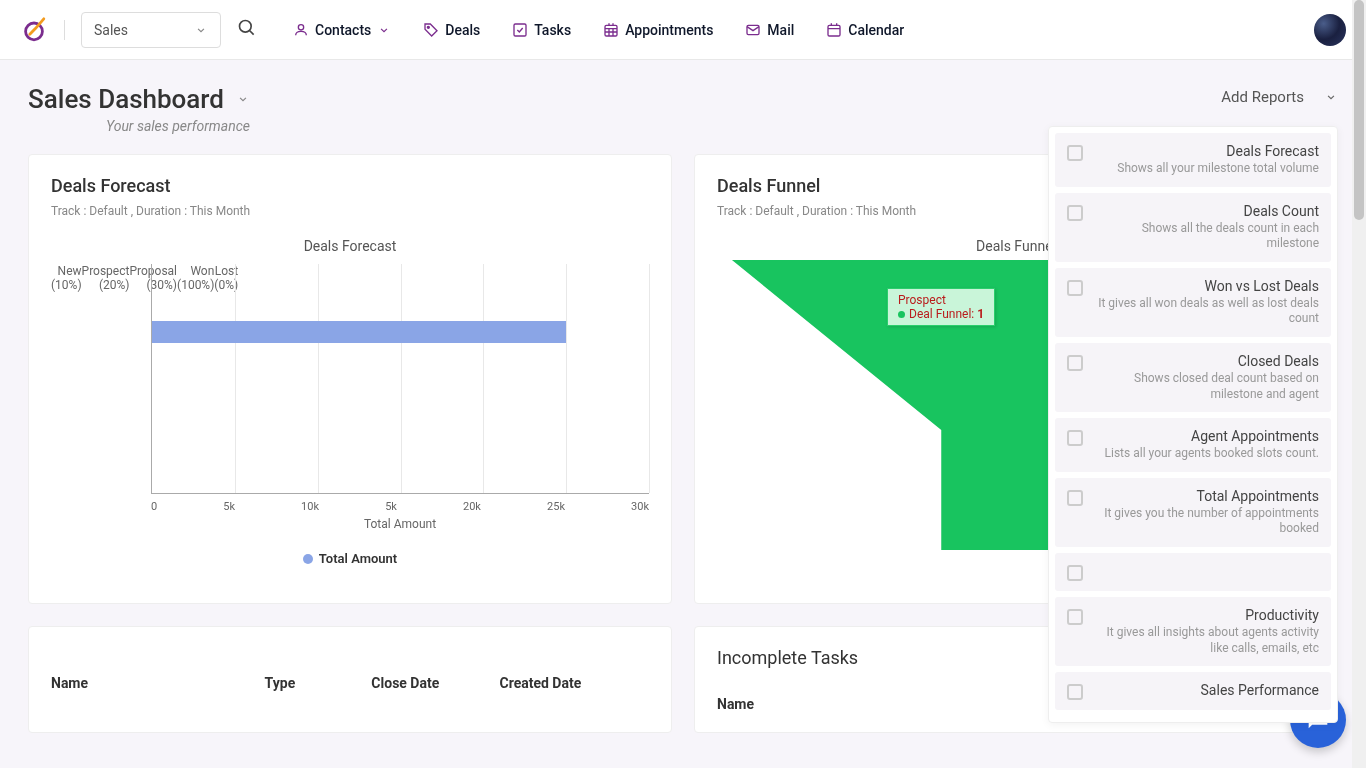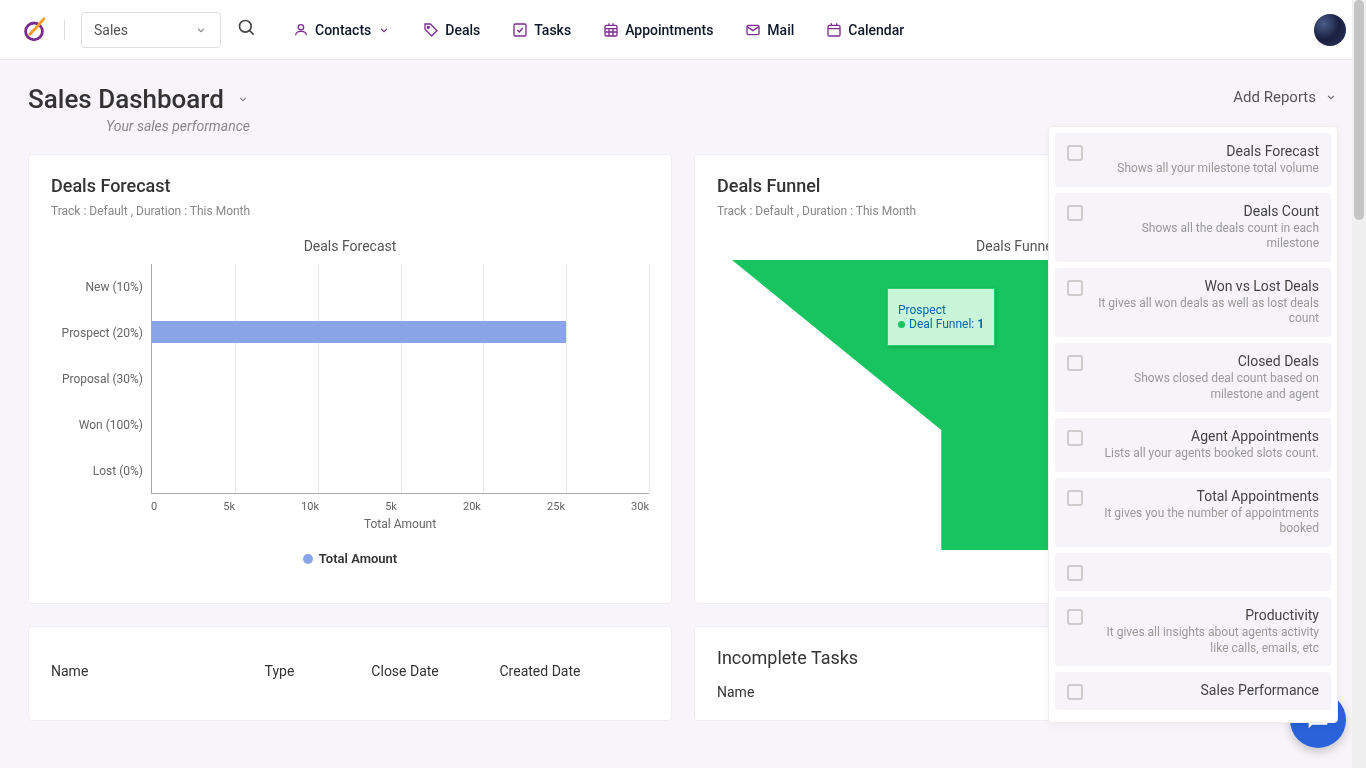--- a/index.html
+++ b/index.html
@@ -12,49 +12,49 @@
 .nav-items { display:flex; gap:32px; margin-left:20px; }
 .nav-item { display:flex; align-items:center; gap:6px; color:#0f172a; font-size:14px; font-weight:500; cursor:pointer; }
 .nav-item .ni-icon { display:flex; }
 .avatar { width:32px; height:32px; border-radius:50%; background:radial-gradient(circle at 30% 30%,#4a5d8a,#1a2040,#2a3560); margin-left:auto; cursor:pointer; }
 
 .page { padding:24px 28px; }
 .page-head { display:flex; justify-content:space-between; align-items:flex-start;text-align:right; }
 .page-title-wrap { display:flex; flex-direction:column; gap:4px; }
 .page-title { font-size:26px; color:#333; font-weight:500; display:flex; align-items:center; gap:12px; }
 .page-sub { color:#888; font-size:14px;font-style:italic; }
-.add-reports { display:flex; align-items:center; gap:8px; color:#555; font-size:15px; cursor:pointer; margin-top:4px; }
+.add-reports { display:flex; align-items:center; gap:20px; color:#555; font-size:15px; cursor:pointer; margin-top:4px; }
 
 .cards { display:flex; gap:22px; margin-top:20px; }
 .card { flex:1; background:#fff; border:1px solid #eee; border-radius:4px; padding:20px 22px; position:relative; min-height:450px; }
 .card-title { font-size:18px; color:#333; font-weight:500; }
 .card-meta { font-size:12px; color:#888; margin-top:8px; }
 
 .chart-area { margin-top:20px; }
 .chart-title { text-align:center; font-size:14px; color:#555; margin-bottom:10px; }
 .bar-chart { display:flex; height:230px; }
-.bar-ylabels { width:100px; display:flex; flex-direction:column; justify-content:space-around; text-align:right; font-size:12px; color:#666; padding-right:8px; }
+.bar-ylabels { width:100px; display:flex; flex-direction:row; justify-content:space-around; text-align:right; font-size:12px; color:#666; padding-right:8px; }
 .bar-plot { flex:1; border-left:1px solid #aaa; border-bottom:1px solid #aaa; position:relative; }
 .grid-v { position:absolute; top:0; bottom:0; width:1px; background:#e8e8e8; }
 .bar-row { position:absolute; left:0; height:22px; background:#8aa5e6; }
 .bar-xticks { display:flex; justify-content:space-between; font-size:11px; color:#666; margin-left:100px; margin-top:6px; }
 .bar-xlabel { text-align:center; font-size:12px; color:#666; margin-top:4px; margin-left:100px; }
 .legend { display:flex; align-items:center; justify-content:center; gap:6px; margin-top:20px; font-size:13px; font-weight:600; color:#333; }
 .legend-dot { width:10px; height:10px; border-radius:50%; background:#8aa5e6; }
 
 .funnel-wrap { margin-top:20px; position:relative; height:310px; }
 .funnel-title { text-align:center; font-size:14px; color:#555; margin-bottom:6px; }
 .funnel-svg { width:100%; height:290px; }
-.funnel-tooltip { position:absolute; top:50px; left:170px; background:#c9f5d9; border:1px solid #2bce6c; padding:14px 10px; font-size:12px; color:#0369a1; box-shadow:1px 1px 3px rgba(0,0,0,.15);}
+.funnel-tooltip { position:absolute; top:50px; left:170px; background:#c9f5d9; border:1px solid #2bce6c; padding:4px 10px; font-size:12px; color:#b91c1c; box-shadow:1px 1px 3px rgba(0,0,0,.15);}
 .funnel-tooltip .tt-dot { display:inline-block; width:7px; height:7px; border-radius:50%; background:#18c45f; margin-right:4px; }
 
 .tables { display:flex; gap:22px; margin-top:22px; }
 .tcard { flex:1; background:#fff; border:1px solid #eee; border-radius:4px; padding:20px 22px; }
 .tcard-title { font-size:18px; color:#333; }
-.thead { display:flex; margin-top:16px; font-size:14px; font-weight:400; color:#333; }
+.thead { display:flex; margin-top:28px; font-size:14px; font-weight:700; color:#333; }
 .thead .col1 { flex:2; } .thead .col2 { flex:1; } .thead .col3 { flex:1.2; } .thead .col4 { flex:1.4; }
 
 .reports-panel { position:absolute; right:0; top:42px; width:290px; background:#fff; border:1px solid #eee; border-radius:4px; padding:6px; box-shadow:0 2px 8px rgba(0,0,0,.05); z-index:5; }
 .report-item { background:#f6f4f8; border-radius:3px; padding:10px 12px; margin-bottom:6px; display:flex; gap:10px; align-items:flex-start; cursor:pointer; }
 .report-chk { width:16px; height:16px; border:2px solid #ccc; border-radius:3px; flex-shrink:0; margin-top:2px; }
 .report-txt { flex:1; }
 .report-name { font-size:14px; color:#444; }
 .report-desc { font-size:12px; color:#999; margin-top:2px; line-height:1.3; }
 
 .chev { display:inline-flex; }

